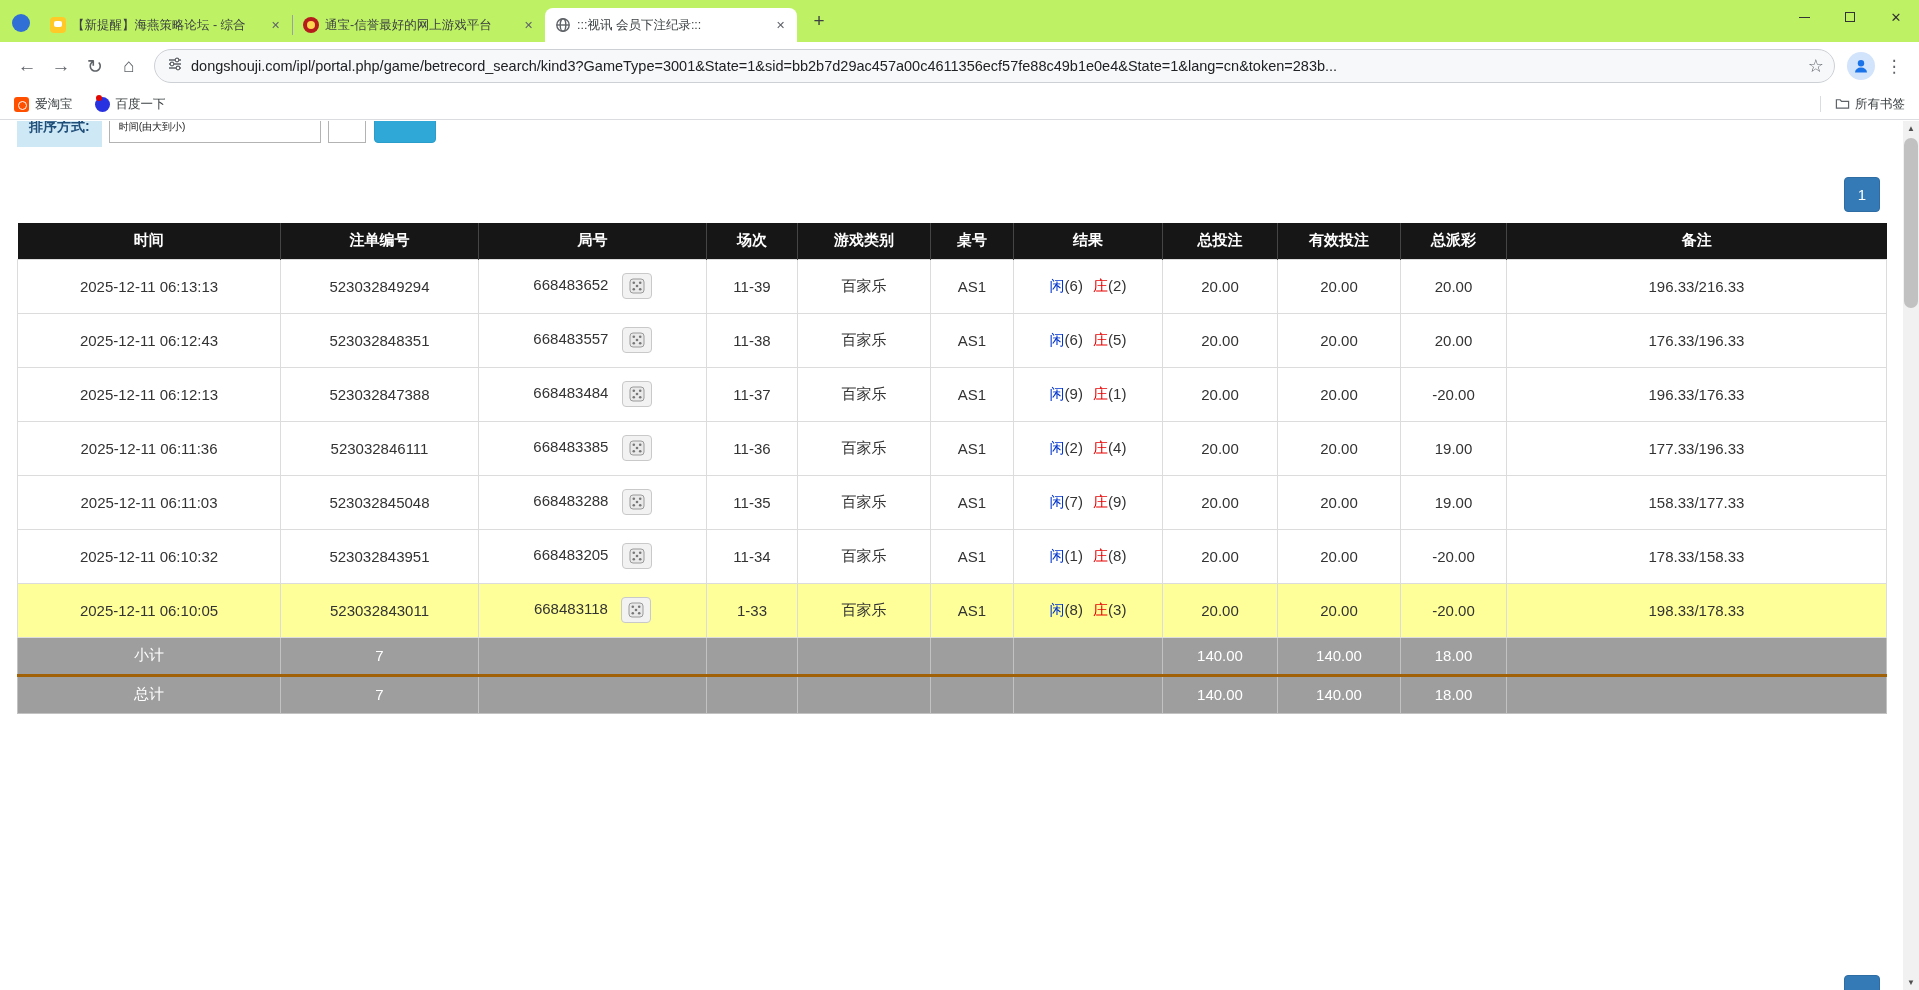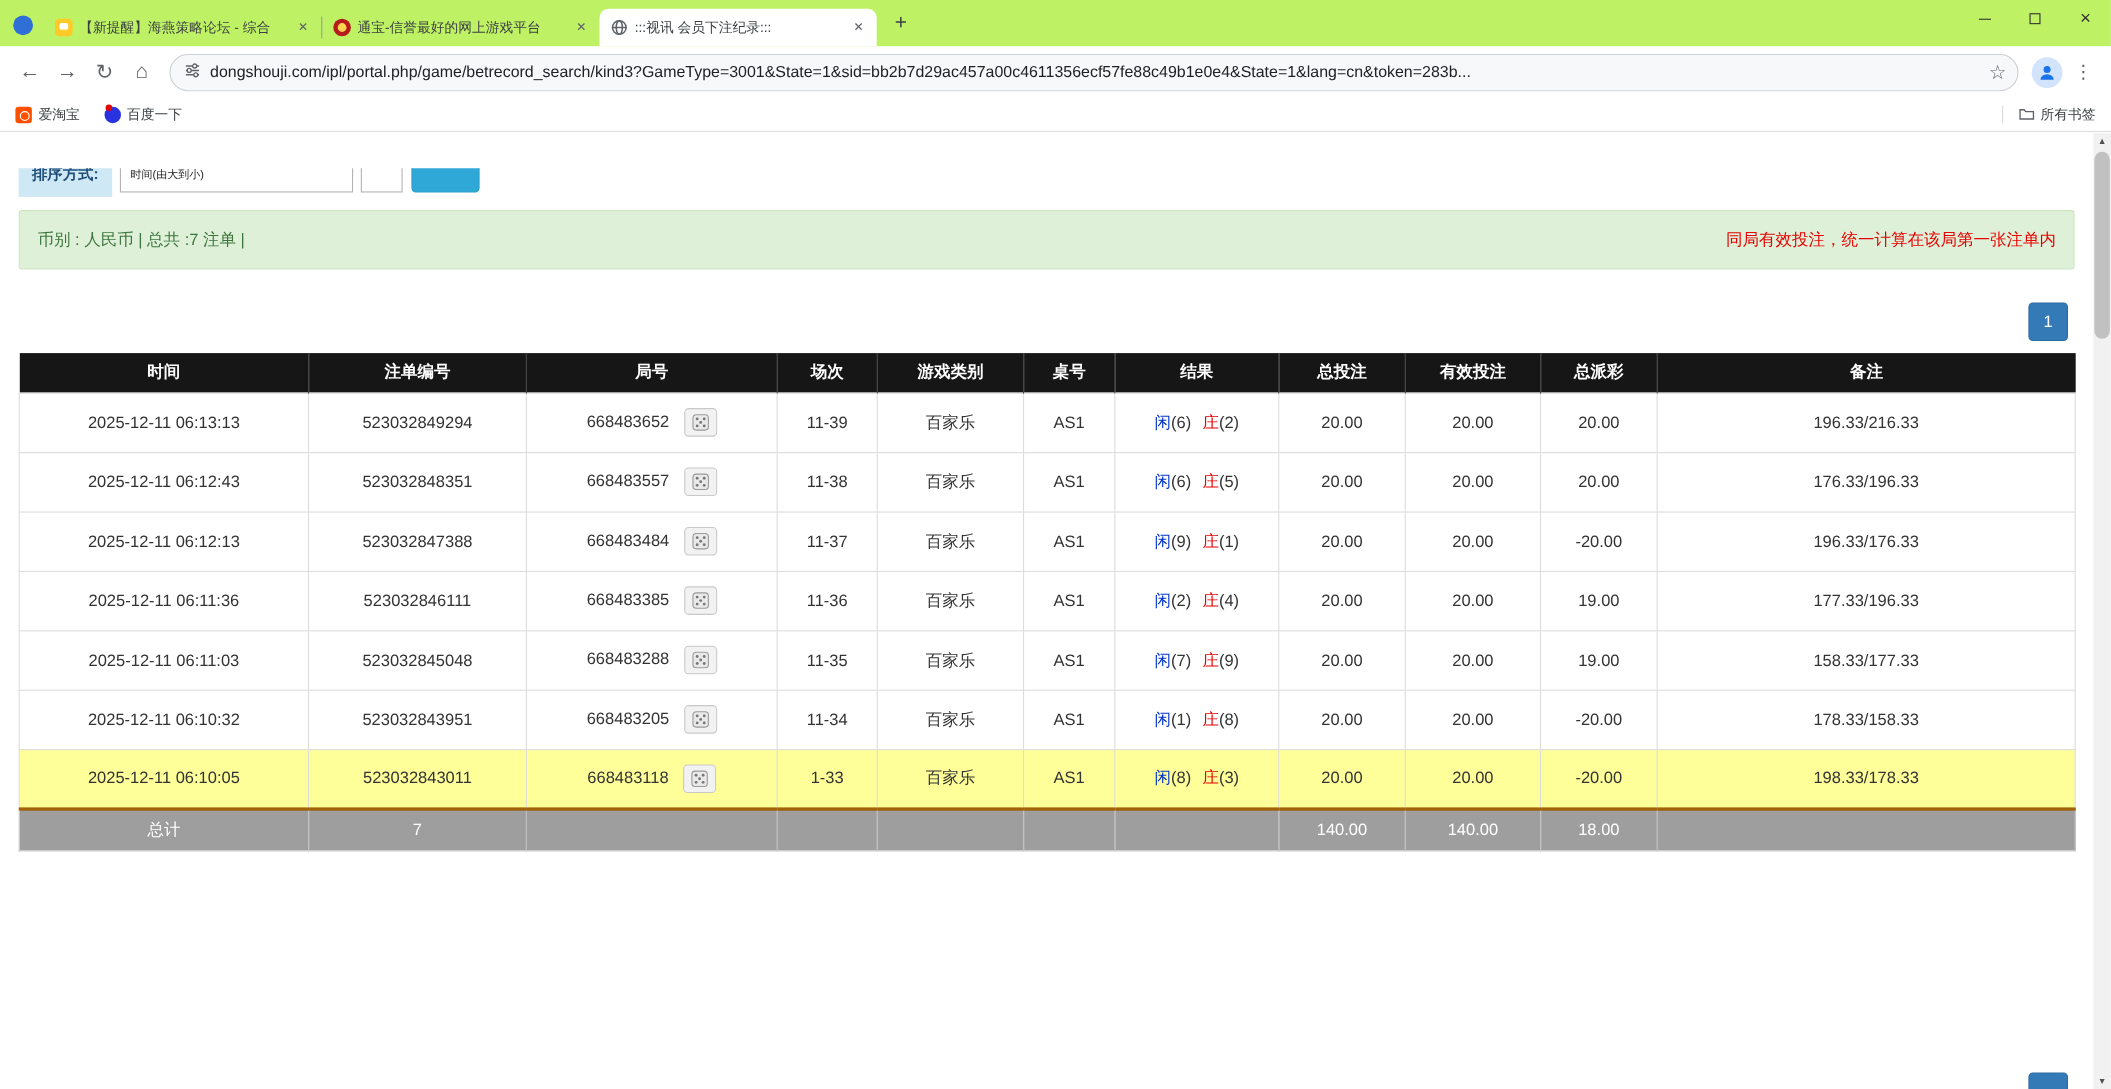--- a/index.html
+++ b/index.html
@@ -42,21 +42,21 @@
   .bm-item { display:flex; align-items:center; margin-right:22px; }
   .bm-icon { width:15px; height:15px; margin-right:6px; position:relative; flex:none; }
   .taobao-ic { background:#ff5000; border-radius:3px; }
   .taobao-ic::after { content:""; position:absolute; left:4px; top:4px; width:7px; height:7px; border:1.5px solid #fff; border-radius:50%; }
   .baidu-ic { background:#2932e1; border-radius:50%; }
   .baidu-ic::after { content:""; position:absolute; left:1px; top:-2px; width:6px; height:6px; background:#e10601; border-radius:50%; }
   .bm-right { margin-left:auto; display:flex; }
   .bm-divider { width:1px; height:16px; background:#dadce0; margin-right:14px; }
 
   
-  .page { position:absolute; top:121px; bottom:0; left:0; width:1903px; background:#fff; overflow:hidden;margin-top:32px; }
+  .page { position:absolute; top:121px; bottom:0; left:0; width:1903px; background:#fff; overflow:hidden; }
 
   .filter-row { margin:-14px 0 0 17px; height:40px; display:flex; align-items:center; width:max-content; }
   .filter-label { background:#cfe8f5; color:#1f4e79; font-weight:bold; font-size:14px; height:40px;
                   display:flex; align-items:center; padding:0 12px; }
   .filter-select { width:212px; height:32px; border:1px solid #b3b3b3; background:#fff; color:#222; font-size:10px;
                    display:flex; align-items:center; padding:0 9px; margin-left:7px; }
   .filter-mini { width:38px; height:32px; border:1px solid #b3b3b3; background:#fff; margin-left:7px; }
   .filter-btn { width:62px; height:32px; background:var(--search-button,#2fa8d8); border:1px solid #2a9dca; border-radius:4px; margin-left:8px; }
 
   .summary-bar { margin:12px 17px 0 17px; height:54px; background:var(--success-bg,#dff0d8); border:1px solid #cfe6c2;
@@ -186,24 +186,20 @@
 
   <div class="filter-row">
     <span class="filter-label">排序方式:</span>
     <div class="filter-select">
       <span>时间(由大到小)</span>
     </div>
     <div class="filter-mini"></div>
     <div class="filter-btn"></div>
   </div>
 
-  <div class="summary-bar">
-    <span class="summary-left">币别 : 人民币 | 总共 :7 注单 |</span>
-    <span class="summary-right">同局有效投注，统一计算在该局第一张注单内</span>
-  </div>
 
   <div class="pagetop">
     <button class="page-btn">1</button>
   </div>
 
   <table class="bet-table">
     <colgroup>
       <col style="width:263px">
         <col style="width:198px">
         <col style="width:228px">
@@ -423,20 +419,33 @@
       <span class="res-player">闲</span><span>(8)</span>
       <span class="res-banker">庄</span><span>(3)</span>
     </td>
     <td class="val-blue">20.00</td>
     <td>20.00</td>
     <td class="neg">-20.00</td>
     <td>198.33/178.33</td>
   </tr>
       </tbody>
     <tfoot>
+      <tr>
+        <td>小计</td>
+        <td>7</td>
+        <td></td>
+          <td></td>
+          <td></td>
+          <td></td>
+          <td></td>
+        <td>140.00</td>
+        <td>140.00</td>
+        <td>18.00</td>
+        <td></td>
+      </tr>
       <tr class="total-row">
         <td>总计</td>
         <td>7</td>
         <td></td>
           <td></td>
           <td></td>
           <td></td>
           <td></td>
         <td>140.00</td>
         <td>140.00</td>

